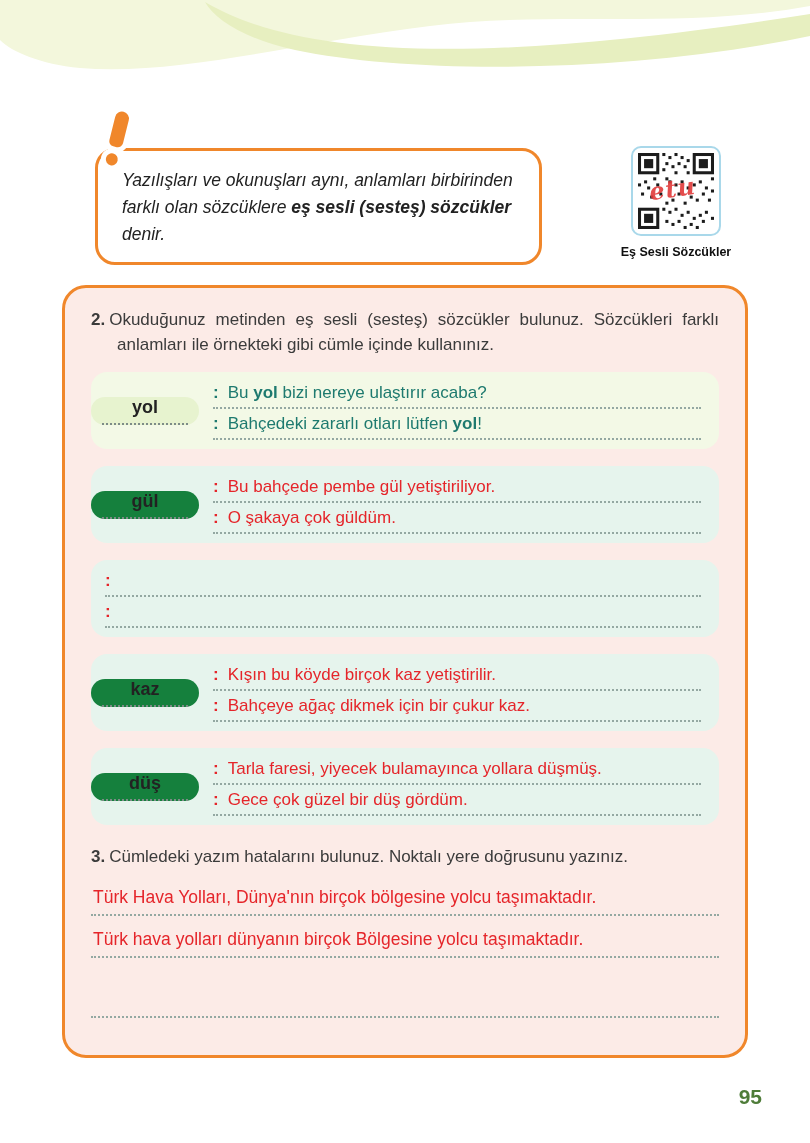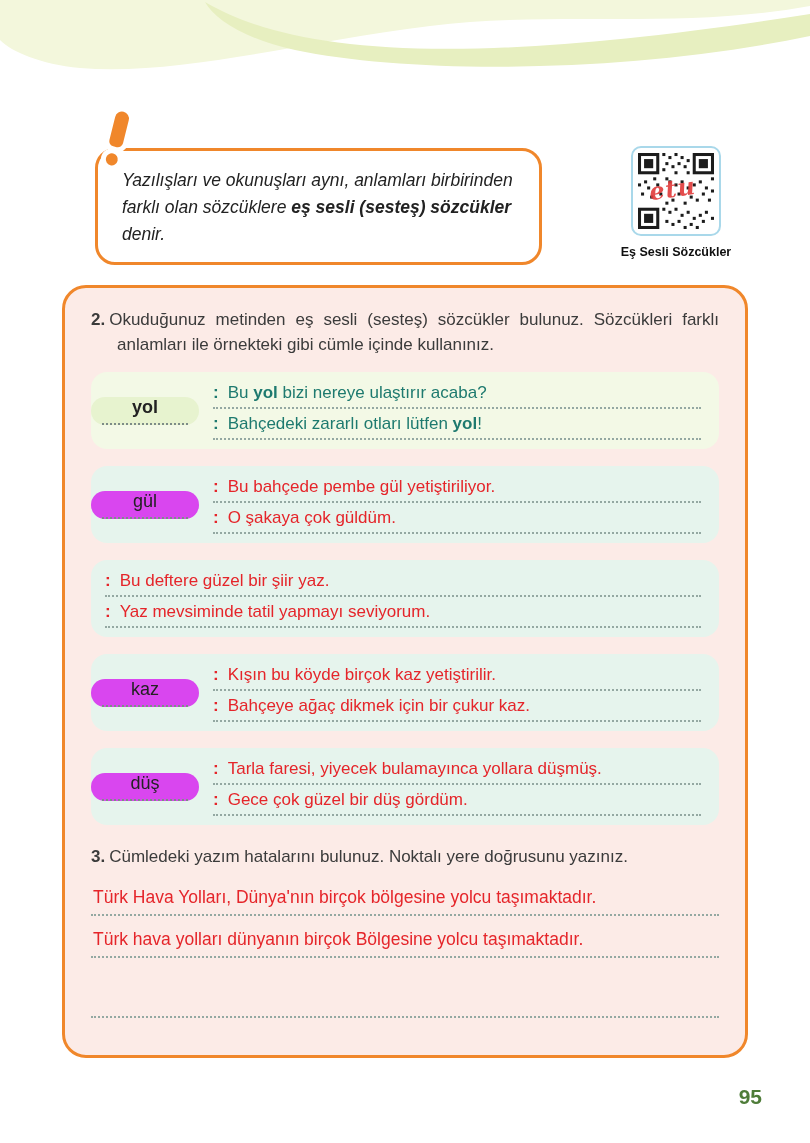--- a/index.html
+++ b/index.html
@@ -59,21 +59,21 @@
   .answer-line{
     display:flex;align-items:baseline;border-bottom:2px dotted #94a8a2;
     padding:2px 0 4px;margin-top:3px;font-size:17px;flex:1;
   }
   .colon{font-weight:800;margin-right:9px;}
   .answer-text b{font-weight:800;}
   .example{background:#f3f9e6;}
   .example .word-label-box{background:#e7f3cf;font-weight:700;}
   .example .answer-line{color:#1e7a6f;}
   .row-red{background:#e6f4ed;}
-  .row-red .word-label-box{background:#d946ef;font-weight:400;}
+  .row-red .word-label-box{background:#15803d;font-weight:700;}
   .row-red .answer-line{color:#e5252a;}
   
   .q3{margin-top:20px;}
   .fill-lines{margin-top:4px;}
   .fill-line{
     border-bottom:2px dotted #94a8a2;font-size:17.5px;color:#e5252a;
     padding:13px 2px 5px;min-height:22px;
   }
   .fill-line.empty{margin-top:18px;}
   
@@ -212,25 +212,23 @@
             <span class="colon">:</span>
             <span class="answer-text"><span>O şakaya çok güldüm.</span><b></b><span></span></span>
           </div>
         </div>
       </div>
 
       <div class="word-row row-red">
         <div class="answers">
           <div class="answer-line">
             <span class="colon">:</span>
-            <span class="answer-text"><span>Bu deftere güzel bir şiir yaz.</span><b></b><span></span></span>
-          </div>
-          <div class="answer-line">
-            <span class="colon">:</span>
-            <span class="answer-text"><span>Yaz mevsiminde tatil yapmayı seviyorum.</span><b></b><span></span></span>
+          </div>
+          <div class="answer-line">
+            <span class="colon">:</span>
           </div>
         </div>
       </div>
 
       <div class="word-row row-red">
         <div class="word-label-box">
           <span class="word">kaz</span>
         </div>
         <div class="answers">
           <div class="answer-line">

